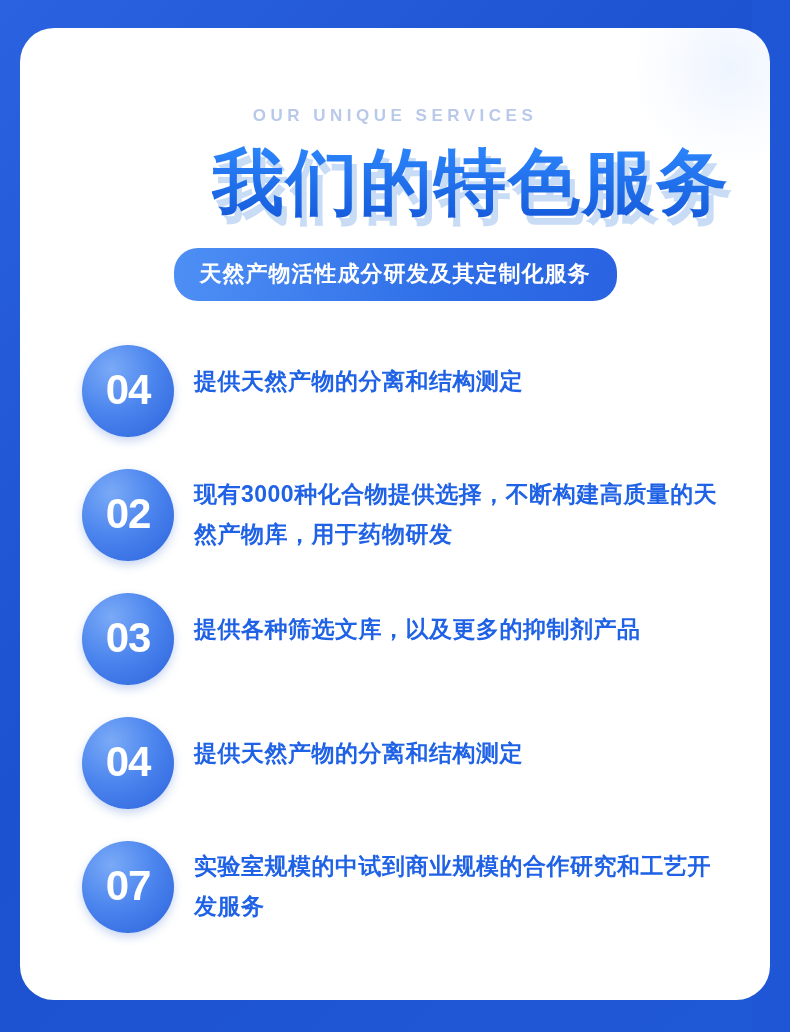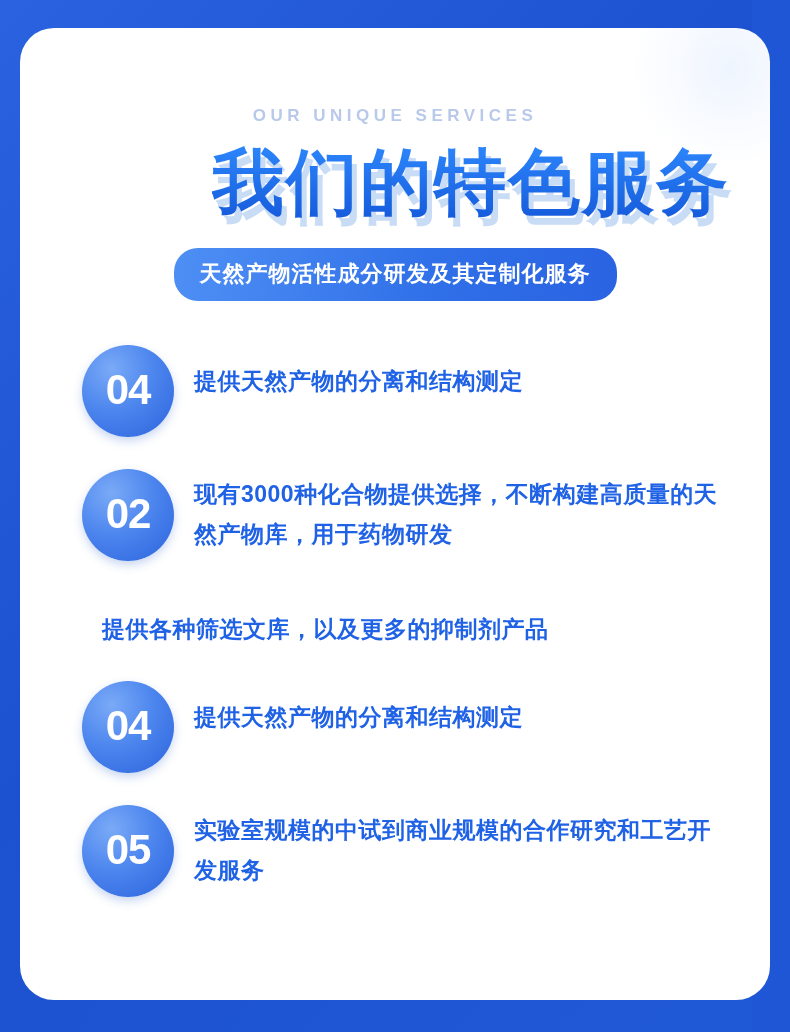--- a/index.html
+++ b/index.html
@@ -182,32 +182,35 @@
       </div>
 
       <div class="item two-line">
         <div class="badge">
           <span class="badge-inner">02</span>
         </div>
         <div class="item-text">现有3000种化合物提供选择，不断构建高质量的天然产物库，用于药物研发</div>
       </div>
 
       <div class="item">
+        <div class="badge">
+          <span class="badge-inner">03</span>
+        </div>
         <div class="item-text">提供各种筛选文库，以及更多的抑制剂产品</div>
       </div>
 
       <div class="item">
         <div class="badge">
           <span class="badge-inner">04</span>
         </div>
         <div class="item-text">提供天然产物的分离和结构测定</div>
       </div>
 
       <div class="item two-line">
         <div class="badge">
-          <span class="badge-inner">05</span>
+          <span class="badge-inner">07</span>
         </div>
         <div class="item-text">实验室规模的中试到商业规模的合作研究和工艺开发服务</div>
       </div>
 
     </div>
   </div>
 </div>
 
 </body></html>

